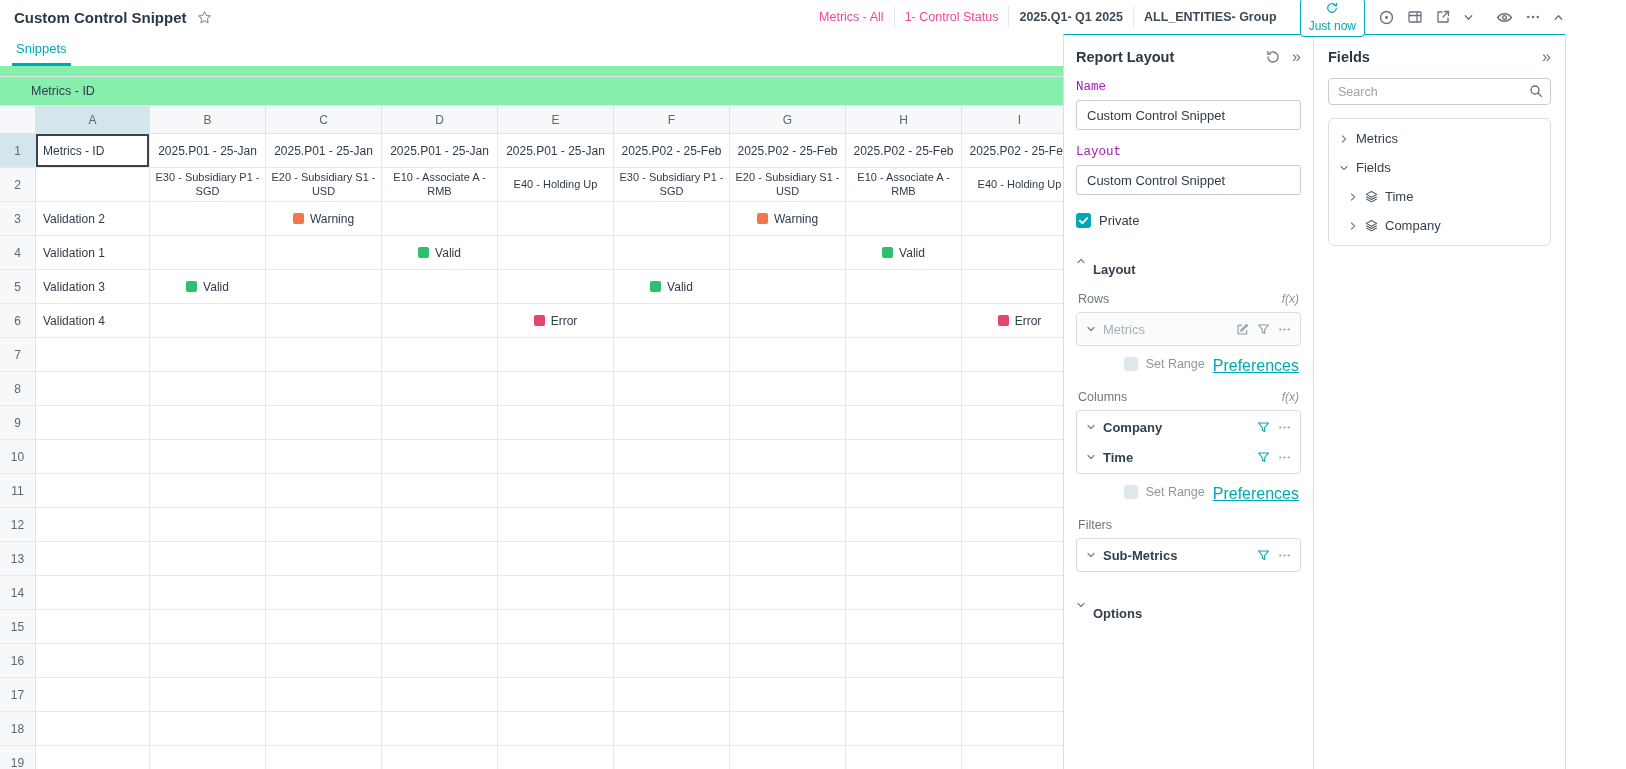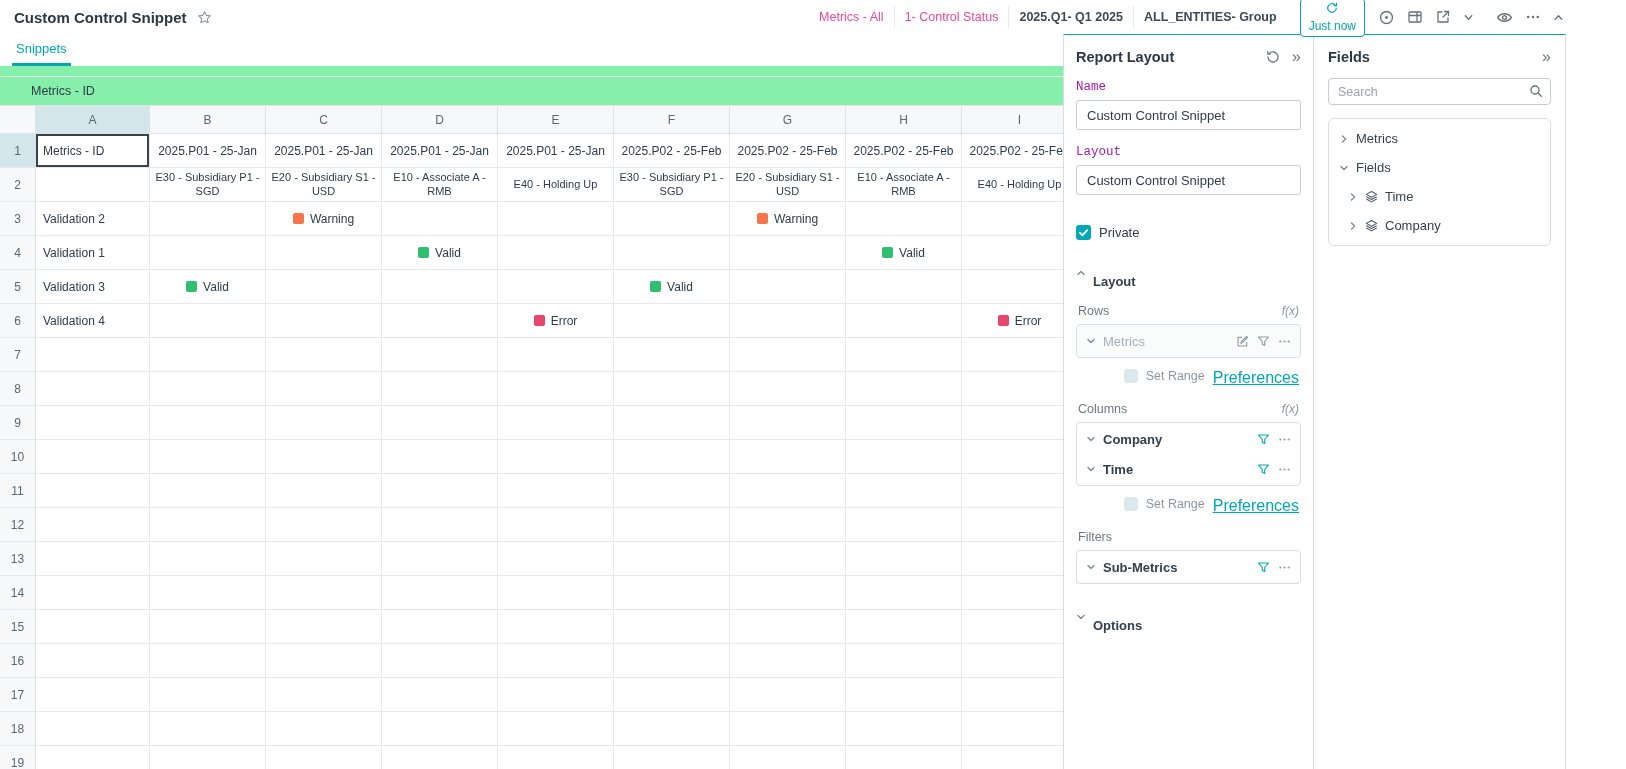--- a/index.html
+++ b/index.html
@@ -43,21 +43,21 @@
   
   .panel { position:absolute; top:33px; background:#fff; border-top:2px solid var(--accent); }
   .layout-panel { left:1063px; width:250px; height:736px; border-left:1px solid #d9dde1; padding:14px 12px 0; }
   .fields-panel { left:1313px; width:253px; height:736px; border-left:1px solid #d9dde1; border-right:1px solid #d9dde1; padding:14px 14px 0; }
   .phead { display:flex; align-items:center; }
   .ptitle { font-size:14.5px; font-weight:700; color:#2b3947; flex:1; }
   .phead .iconbtn { margin-left:12px; }
   .dblchev { font-size:16px; color:#6b7682; line-height:1; }
   .flabel { font-size:12.5px; color:#a21caf; margin-top:15px;font-family:Liberation Mono, monospace; }
   .tinput { width:100%; height:30px; border:1px solid #c6ccd2; border-radius:3px; padding:0 10px; font-size:13px; color:#2f3c49; margin-top:6px; background:#fff; font-family:"Liberation Sans",sans-serif; }
-  .priv { display:flex; align-items:center; gap:8px; margin-top:30px; cursor:pointer; }
+  .priv { display:flex; align-items:center; gap:8px; margin-top:18px; cursor:pointer; }
   .cbx { width:15px; height:15px; border-radius:3px; background:#cfd8dd; display:flex; align-items:center; justify-content:center; }
   .cbx.on { background:var(--accent); }
   .priv-label { font-size:13px; color:#2f3c49; }
   .sect { display:flex; align-items:center; gap:7px; margin-top:17px; cursor:pointer; }
   .sect-label { font-size:13px; font-weight:700; color:#33404d;margin-top:17px; }
   .lrow { display:flex; align-items:center; margin-top:15px; padding:0 2px; }
   .flabel0 { font-size:12.5px; color:#6c7883; flex:1; }
   .fx { font-size:12px; color:#8a97a1; font-style:italic; cursor:pointer; background:none; border:none; }
   .lbox { border:1px solid #d7dce0; border-radius:4px; margin-top:6px; padding:1px 0; background:#fff; }
   .litem { display:flex; align-items:center; height:30px; padding:0 9px; gap:7px; cursor:pointer; }

